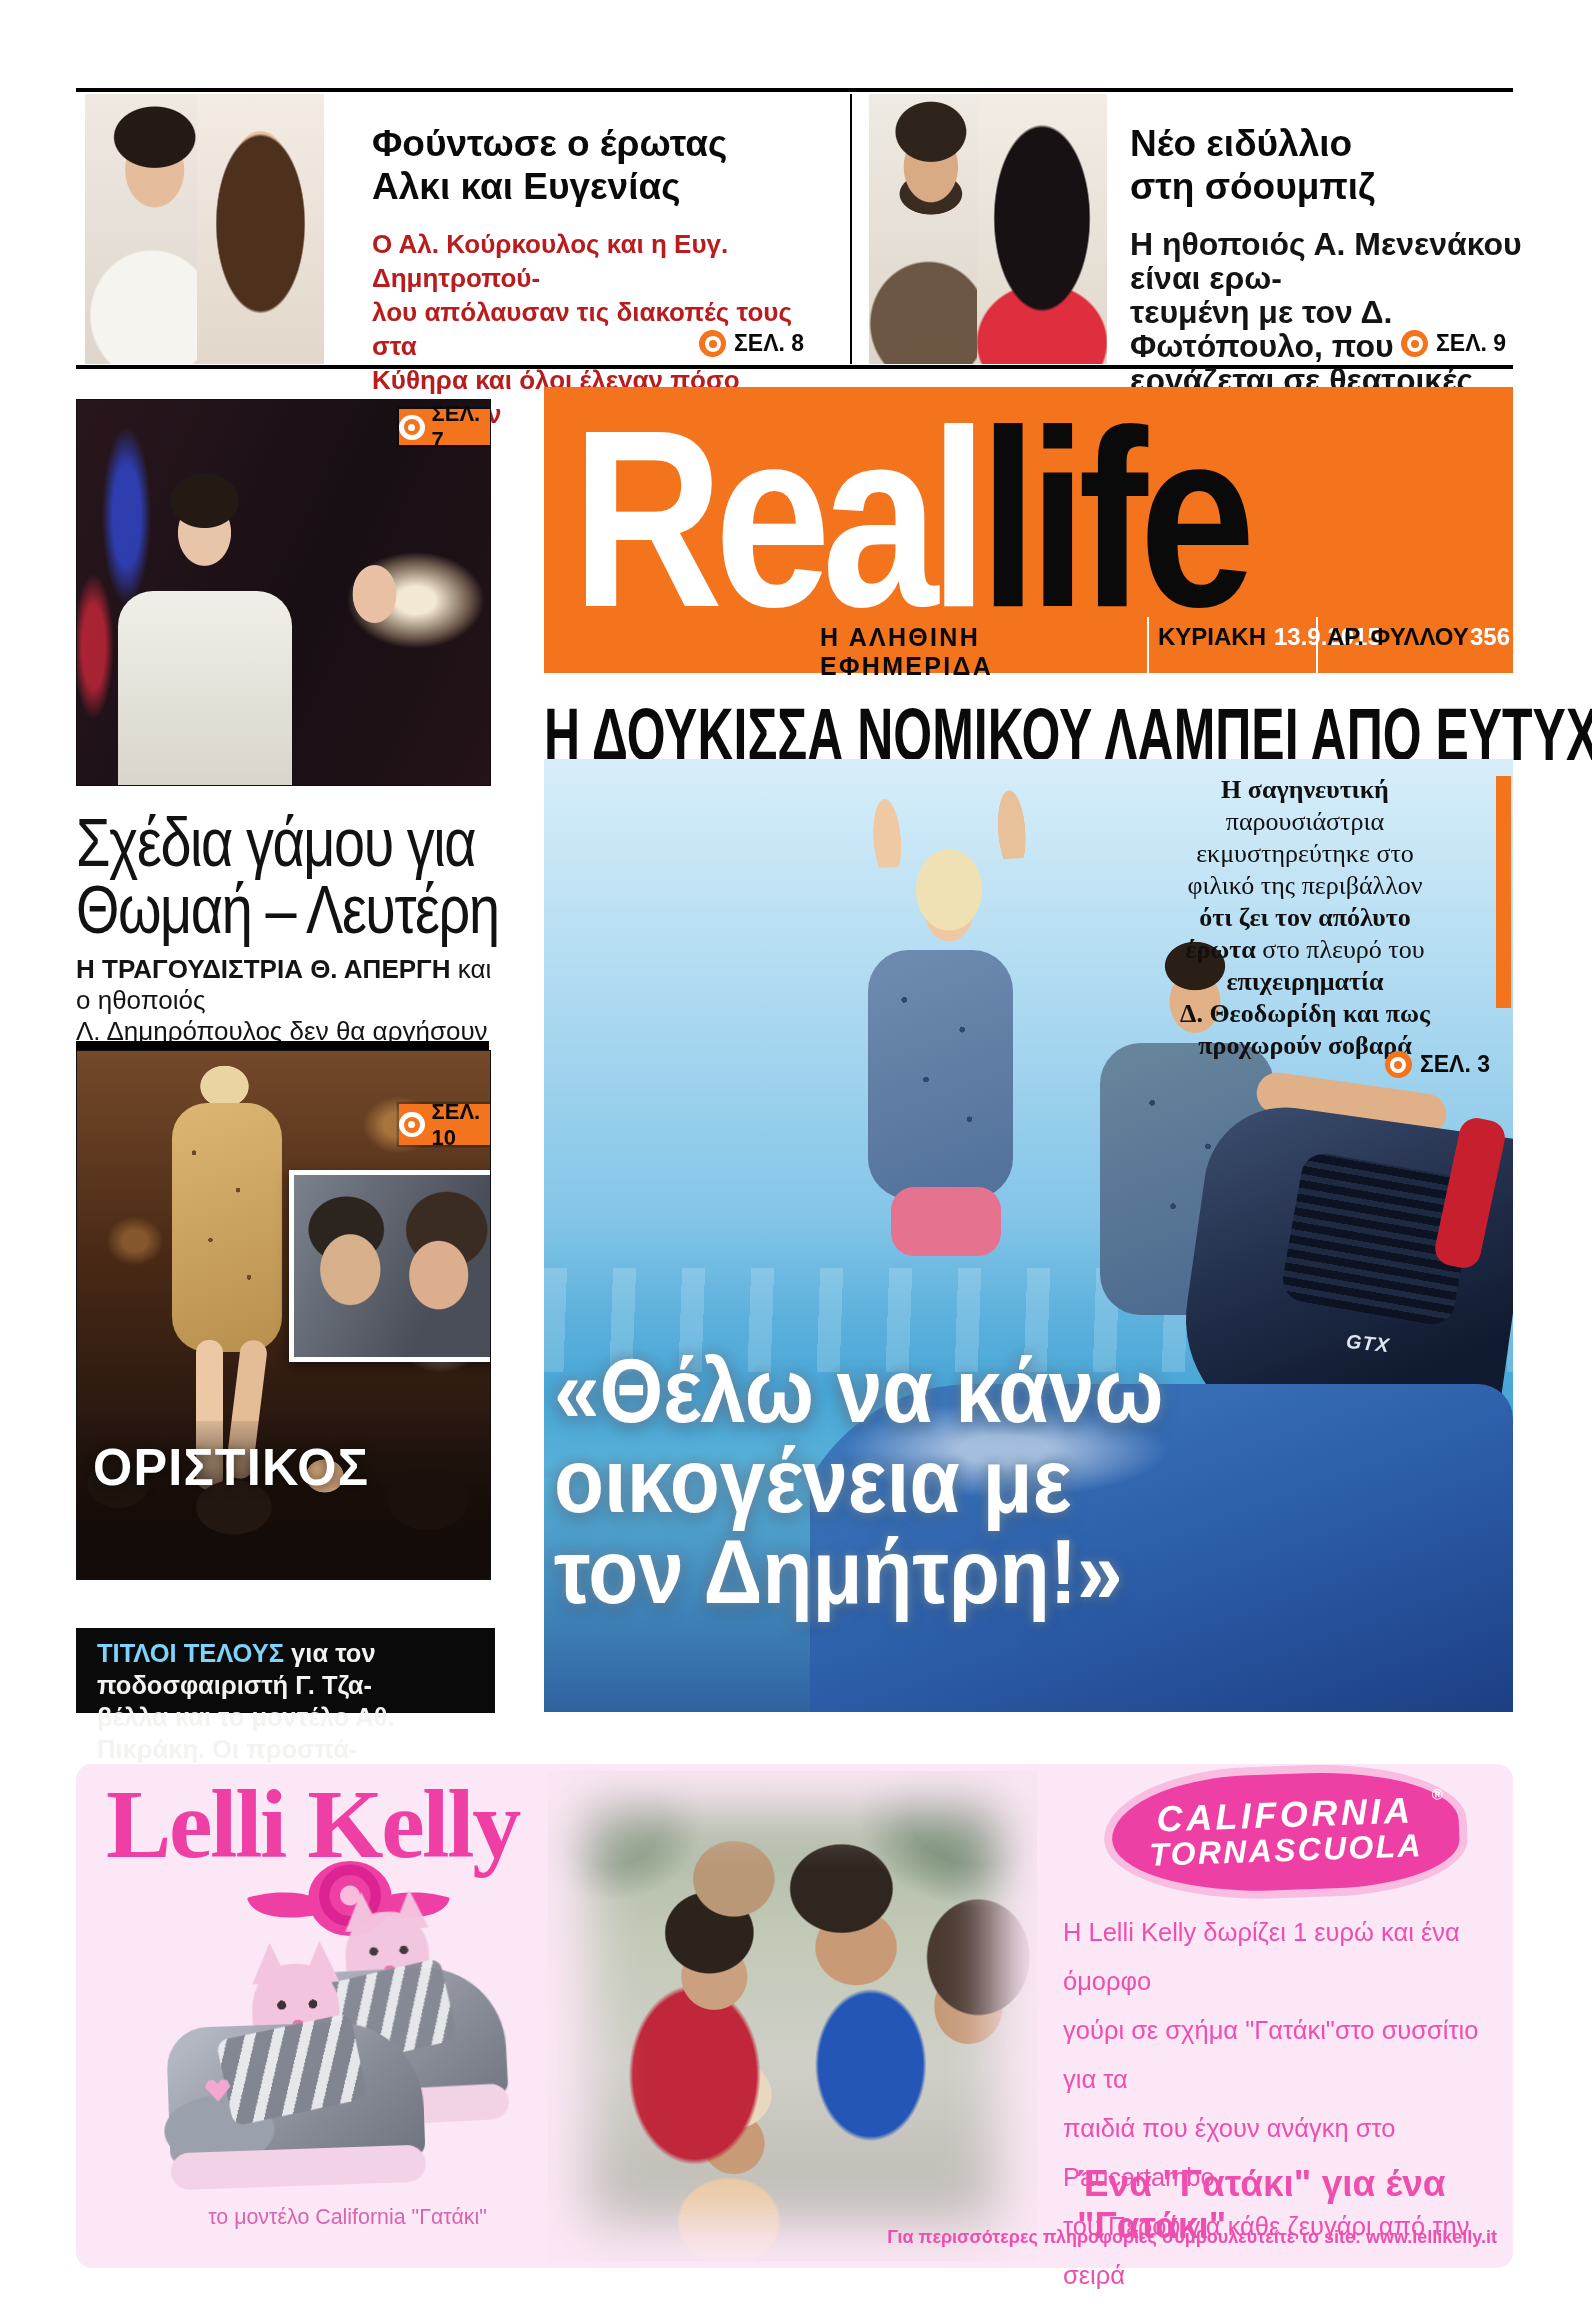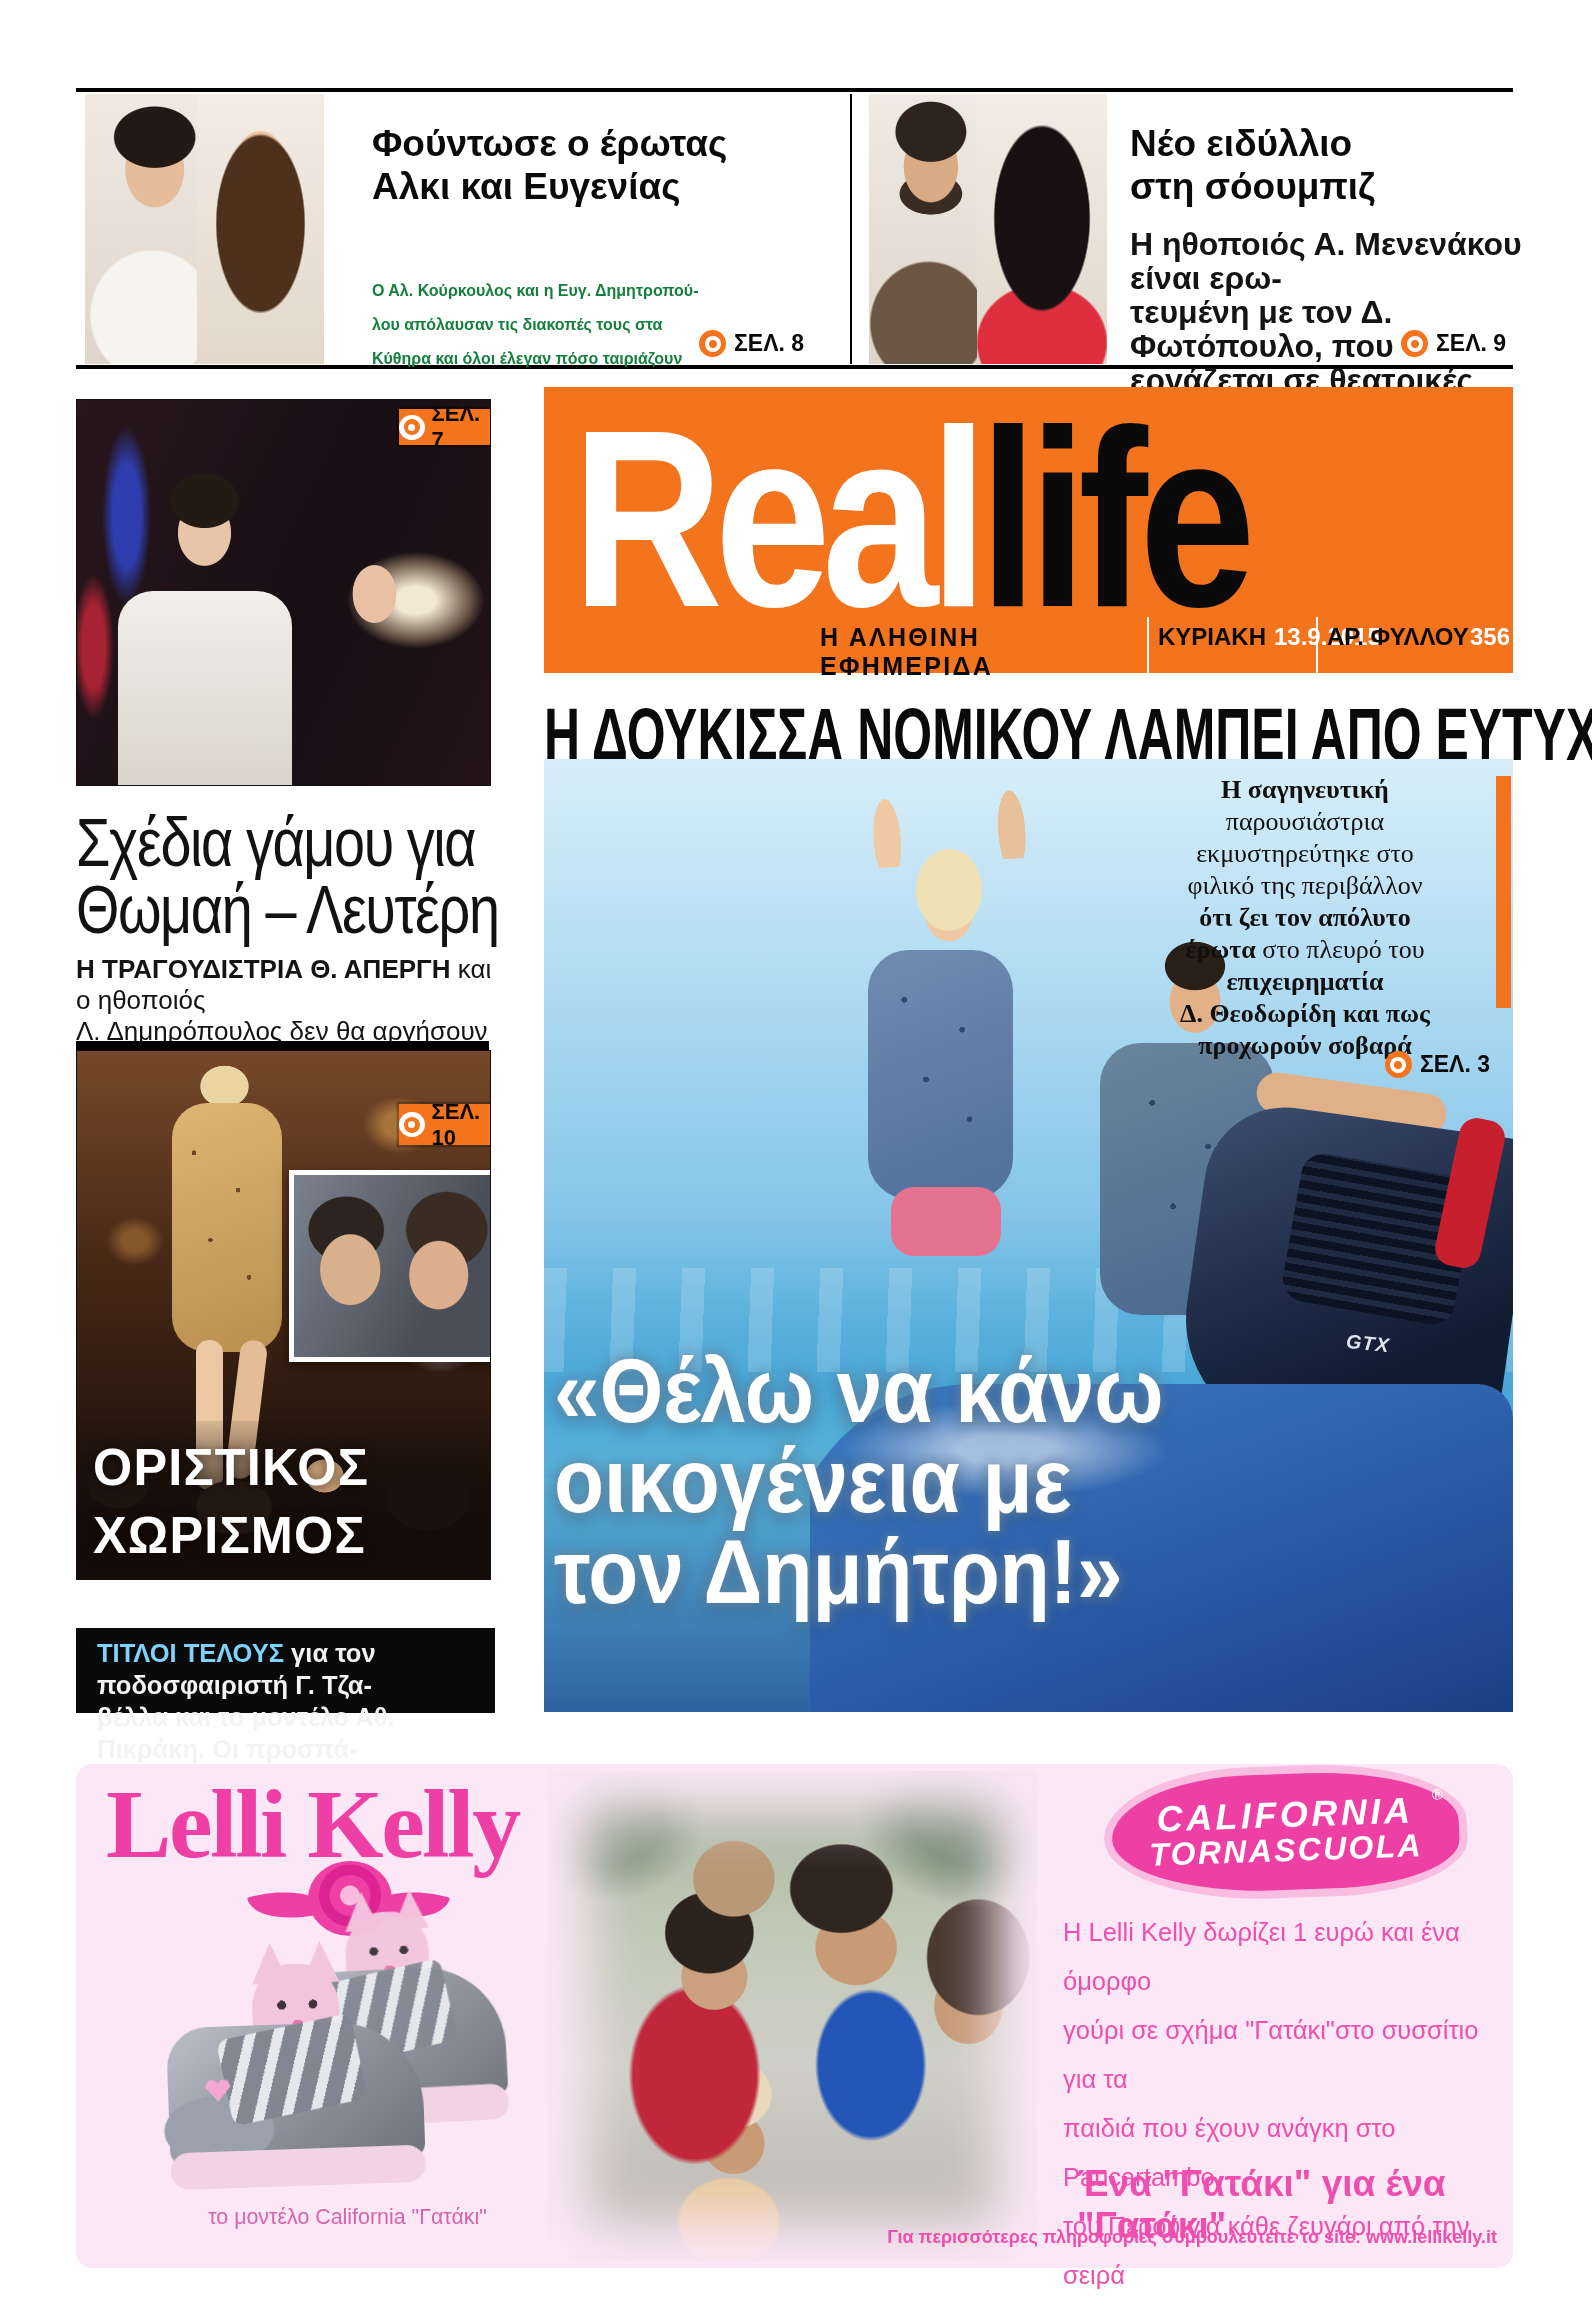--- a/index.html
+++ b/index.html
@@ -62,21 +62,21 @@
   <div class="photo" style="left:197px;top:94px;width:127px;height:270px;background:
        radial-gradient(75px 150px at 50% 48%,#4d311d 58%,transparent 60%),
        radial-gradient(43px 56px at 50% 26%,#ecc3a2 58%,transparent 60%),
        radial-gradient(9.3px 5.8px at 50% 34%,#d4608a 70%,transparent 72%),
        linear-gradient(#f3ece4,#e2d7ca);"></div>
 
   <div class="abs" style="left:372px;top:122px;width:463px;font-weight:bold;font-size:37px;line-height:43px;">
     <div>Φούντωσε ο έρωτας</div>
     <div>Αλκι και Ευγενίας</div>
   </div>
-  <div class="abs" style="left:372px;top:227px;width:469px;font-size:16px;line-height:34px;font-weight:bold;color:#15803d;margin-top:47px;">
+  <div class="abs" style="left:372px;top:227px;width:469px;font-size:26px;line-height:34px;font-weight:bold;color:#b91c1c;">
     <div>Ο Αλ. Κούρκουλος και η Ευγ. Δημητροπού-</div>
     <div>λου απόλαυσαν τις διακοπές τους στα</div>
     <div>Κύθηρα και όλοι έλεγαν πόσο ταιριάζουν</div>
   </div>
   <div class="pageref pr-orange" style="left:699px;top:330px;font-size:23px;">
     <span class="t1">
         <span class="t2">
           <span class="t3"></span>
         </span>
       </span>
@@ -178,21 +178,20 @@
 
     <div class="photo" style="left:212px;top:119px;width:201px;height:182px;border:5.8px solid #fff;box-shadow:0 3.5px 10.4px rgba(0,0,0,.5);background:
          radial-gradient(51px 60px at 28% 52%,#d9b08c 58%,transparent 60%),
          radial-gradient(64px 56px at 26% 30%,#2c241e 58%,transparent 60%),
          radial-gradient(50px 58px at 72% 55%,#dcae8e 58%,transparent 60%),
          radial-gradient(69px 64px at 76% 30%,#3a2c22 58%,transparent 60%),
          linear-gradient(115deg,#7b828e,#4a4e58 70%);"></div>
 
     <div class="abs" style="left:16px;top:382px;color:#fff;font-weight:bold;font-size:52px;line-height:68px;letter-spacing:1.2px;text-shadow:0 2.3px 10.4px rgba(0,0,0,.55);">
       <div><span class="cond" style="transform:scaleX(.97);">ΟΡΙΣΤΙΚΟΣ</span></div>
-      <div><span class="cond" style="transform:scaleX(.97);">ΧΩΡΙΣΜΟΣ</span></div>
     </div>
   </div>
 
   <div class="abs" style="left:76px;top:1628px;width:419px;height:85px;background:#0a0a0a;">
     <div class="abs" style="left:21px;top:9.3px;width:382px;font-size:25.5px;line-height:32px;font-weight:bold;color:#f3f3f1;">
       <div><span style="color:#7dd3fc;">ΤΙΤΛΟΙ ΤΕΛΟΥΣ</span><span> για τον ποδοσφαιριστή Γ. Τζα-</span></div>
       <div>βέλλα και το μοντέλο  Αθ. Πικράκη. Οι προσπά-</div>
       <div>θειές τους να μείνουν μαζί απέβησαν άκαρπες</div>
     </div>
   </div>

